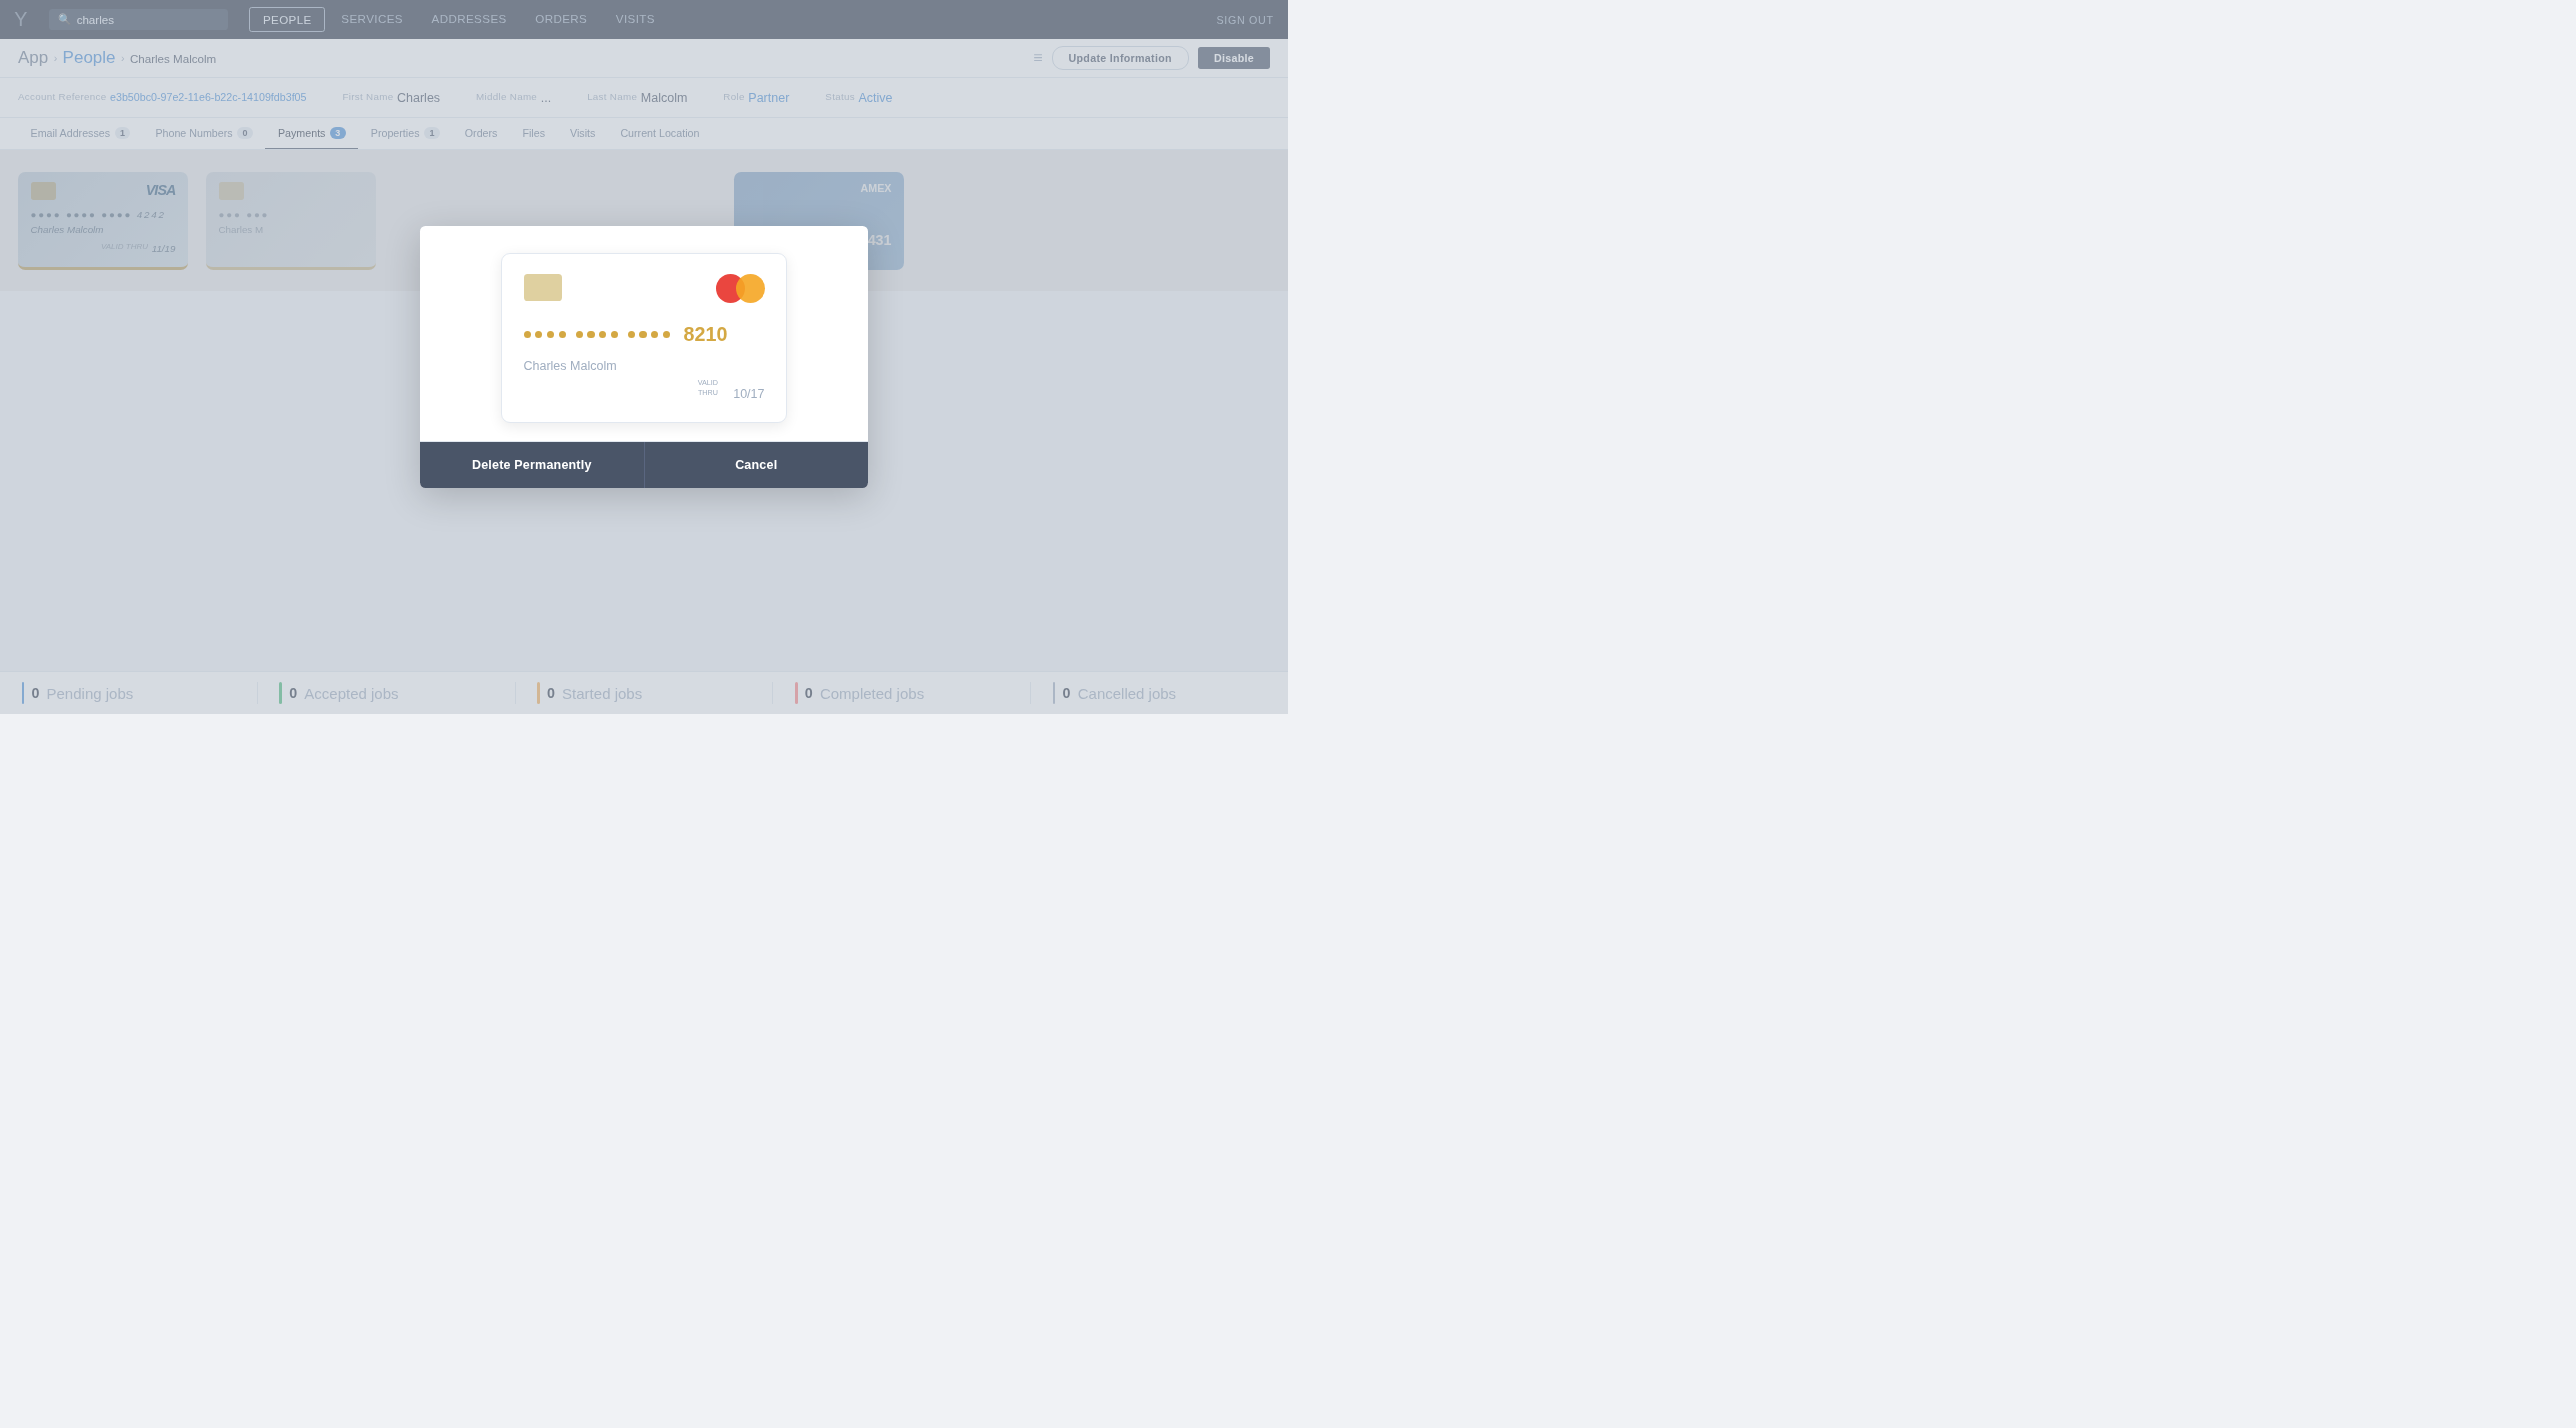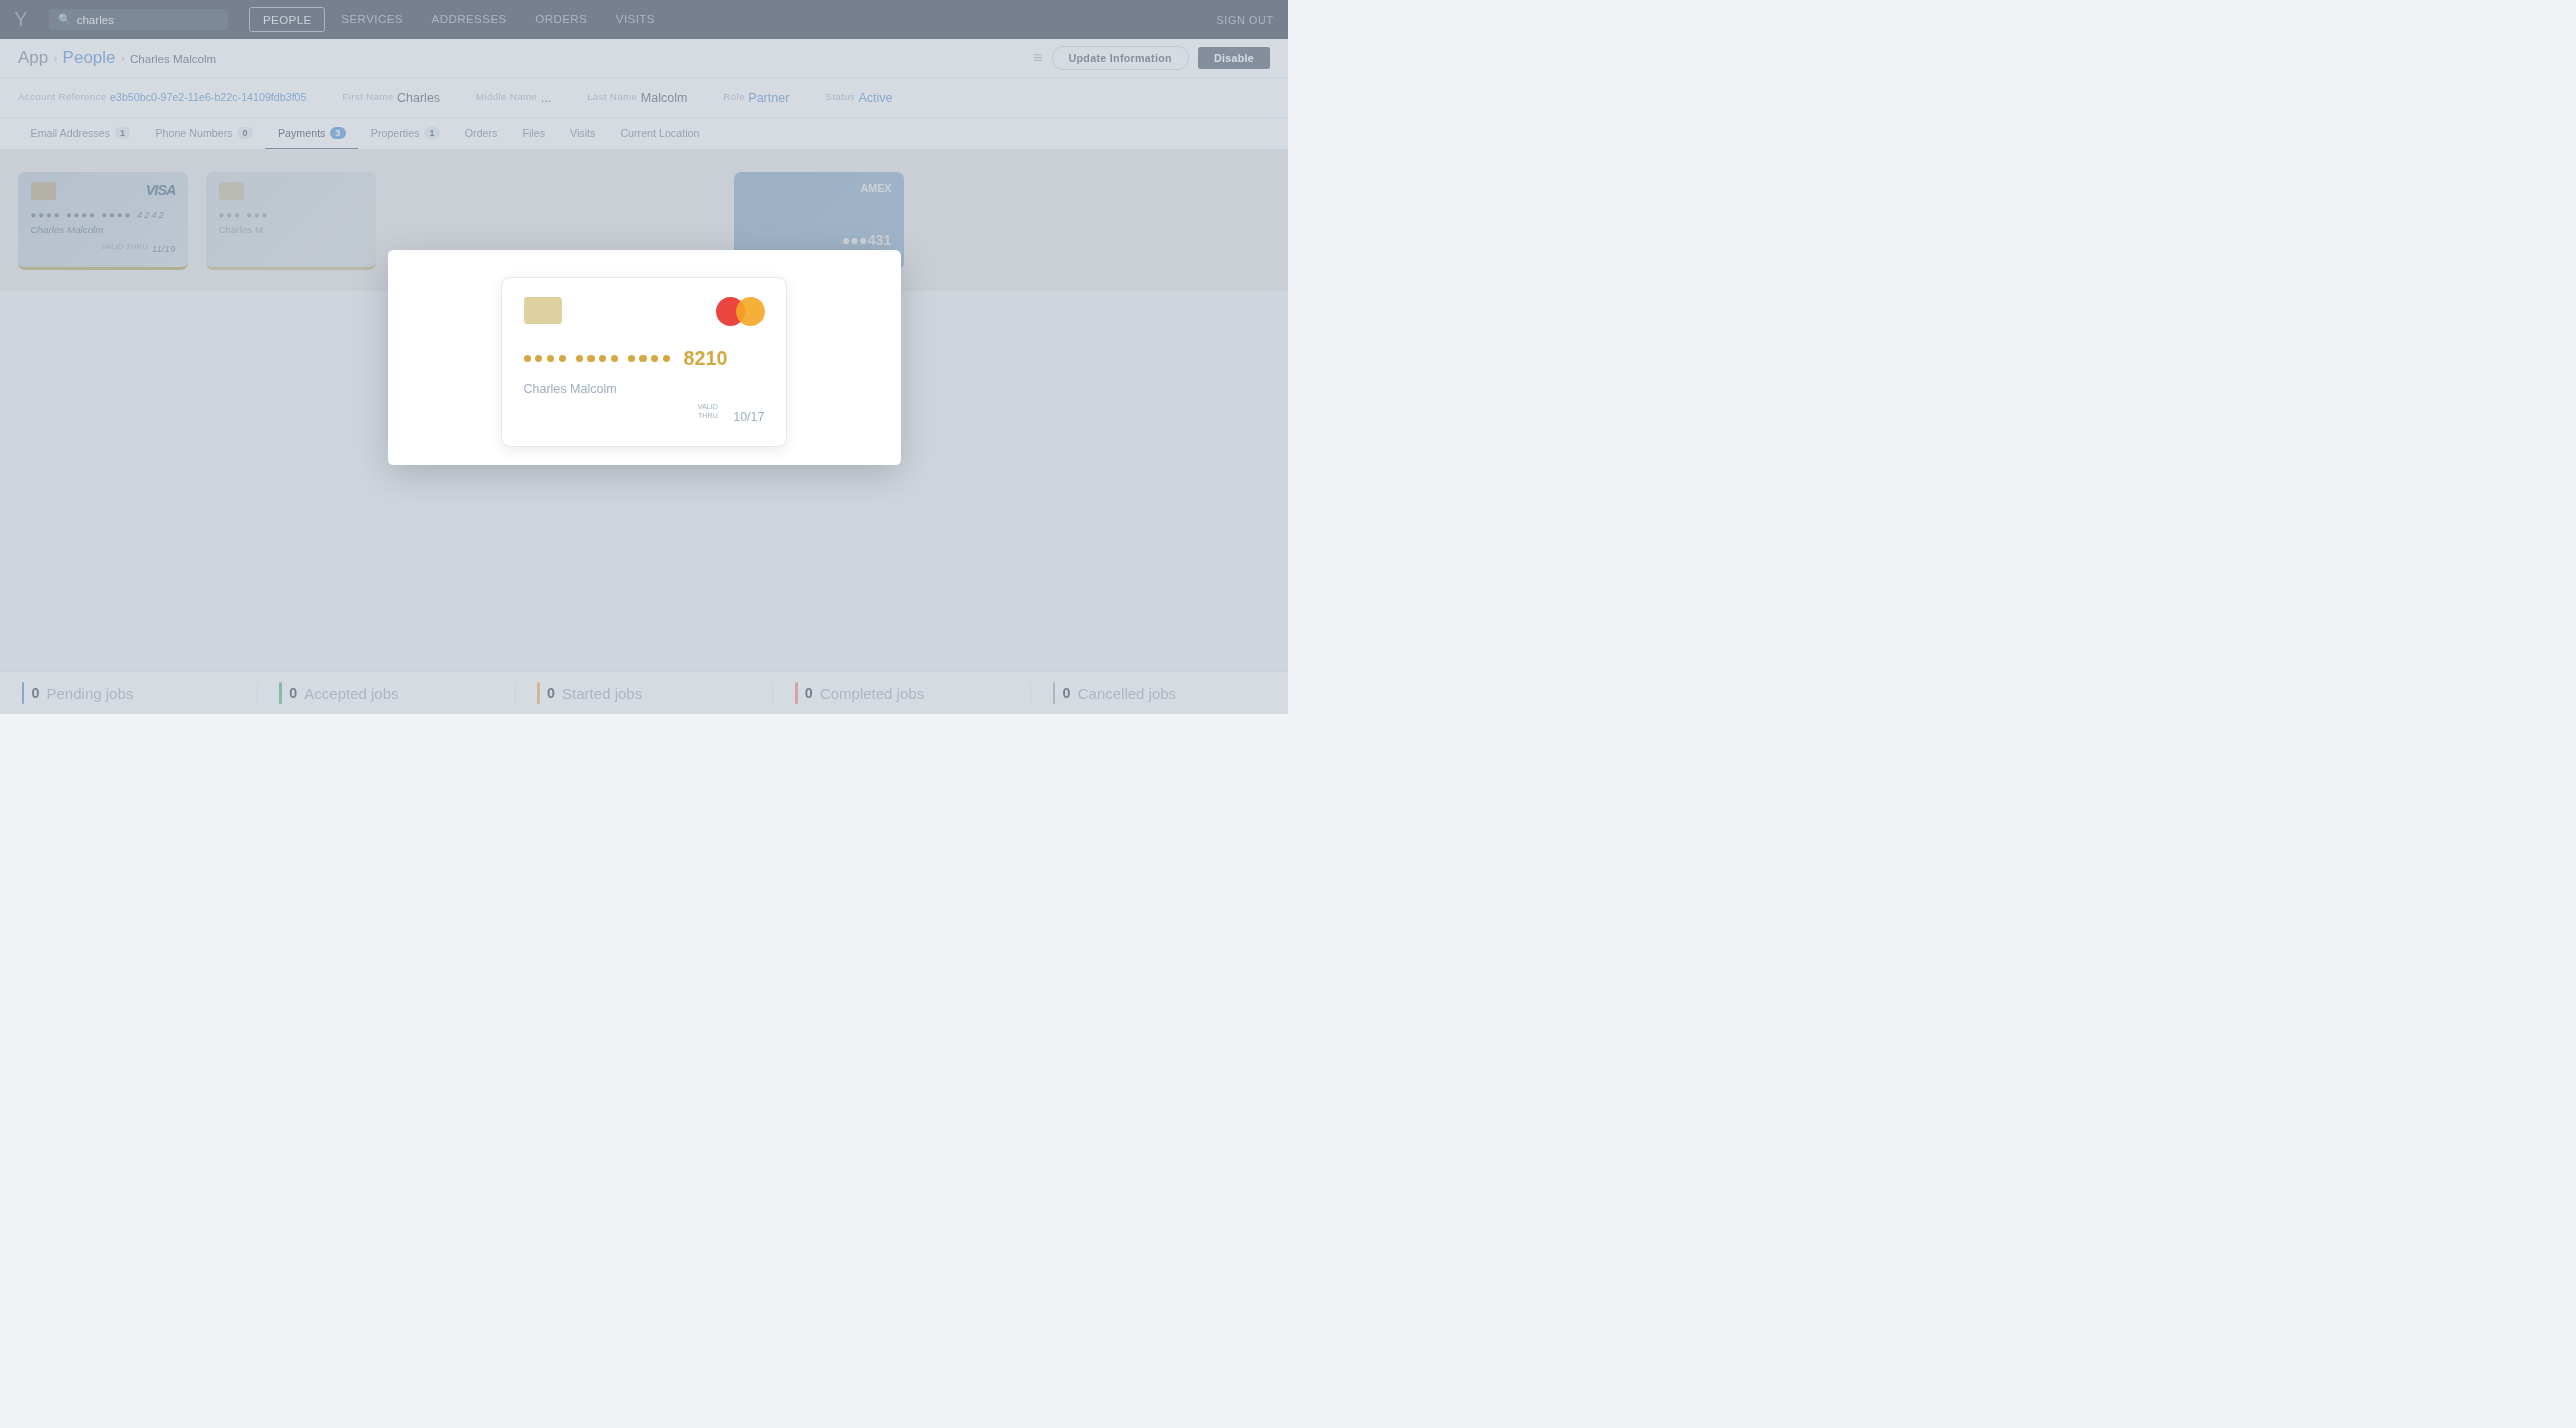--- a/index.html
+++ b/index.html
@@ -224,21 +224,21 @@
       top: 0; left: 0; right: 0; bottom: 0;
       background: rgba(180, 190, 200, 0.55);
       display: flex;
       align-items: center;
       justify-content: center;
       z-index: 100;
     }
     .modal {
       background: #fff;
       border-radius: 5.4px;
-      width: 513px;
+      width: 448px;
       padding: 0;
       box-shadow: 0 9px 36px rgba(0,0,0,0.18);
       overflow: hidden;
     }
     .modal-card-area {
       padding: 27px 27px 18px 27px;
       display: flex;
       justify-content: center;
     }
     .modal-payment-card {
@@ -508,15 +508,19 @@
             <div class="dot"></div>
             <div class="dot"></div>
           </div>
           <span class="card-last4" style="margin-left:9px;">8210</span>
         </div>
         <div class="modal-card-name">Charles Malcolm</div>
         <div class="modal-card-valid-label" style="font-size:7.2px; color:#a0aec0; position:absolute; bottom:25px; right:68px; line-height:1.3; text-align:center;">VALID<br>THRU</div>
         <div class="modal-card-date">10/17</div>
       </div>
     </div>
+    <div class="modal-buttons">
+      <button class="modal-btn-delete">Delete Permanently</button>
+      <button class="modal-btn-cancel">Cancel</button>
+    </div>
   </div>
 </div>
 
 
 </body></html>

